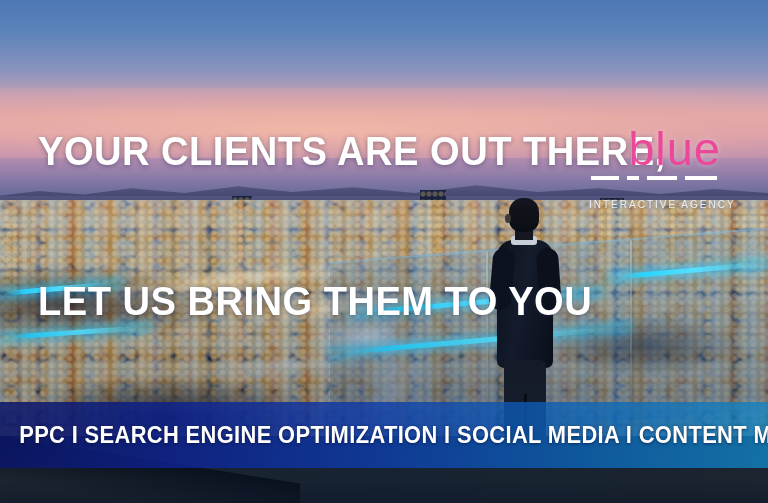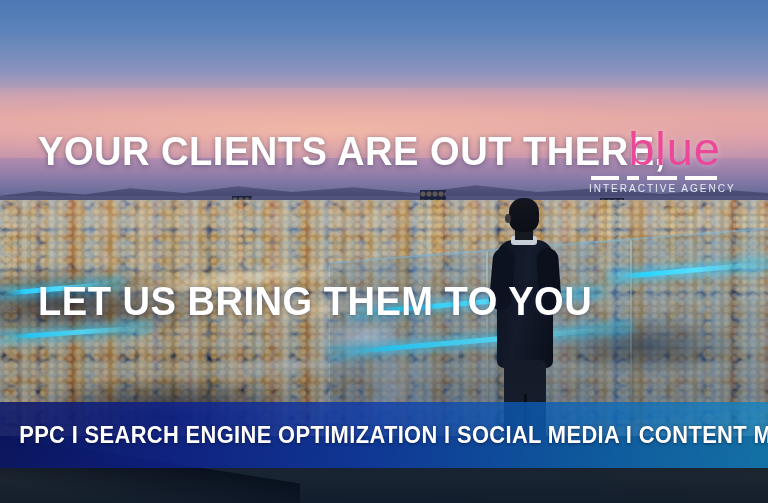--- a/index.html
+++ b/index.html
@@ -236,21 +236,21 @@
     text-align: right;
     text-shadow: 0 0 6px rgba(255,255,255,0.35);
   }
   .logo-rules { position: relative; height: 9px; margin-top: 1px; }
   .logo-rules span { position: absolute; top: 2px; height: 4px; background: #ffffff; }
   .lr1 { left: 2px;   width: 28px; }
   .lr2 { left: 38px;  width: 12px; }
   .lr3 { left: 58px;  width: 30px; }
   .lr4 { left: 96px;  width: 32px; }
   .logo-tag {
-    display: block; margin-top: 0;
+    display: block; margin-top: 16px;
     font-family: "Liberation Sans", sans-serif;
     font-weight: 400;
     font-size: 10px;
     letter-spacing: 2.0px;
     color: #e9eef6;
     text-align: right;
     white-space: nowrap;
   }
 
   

